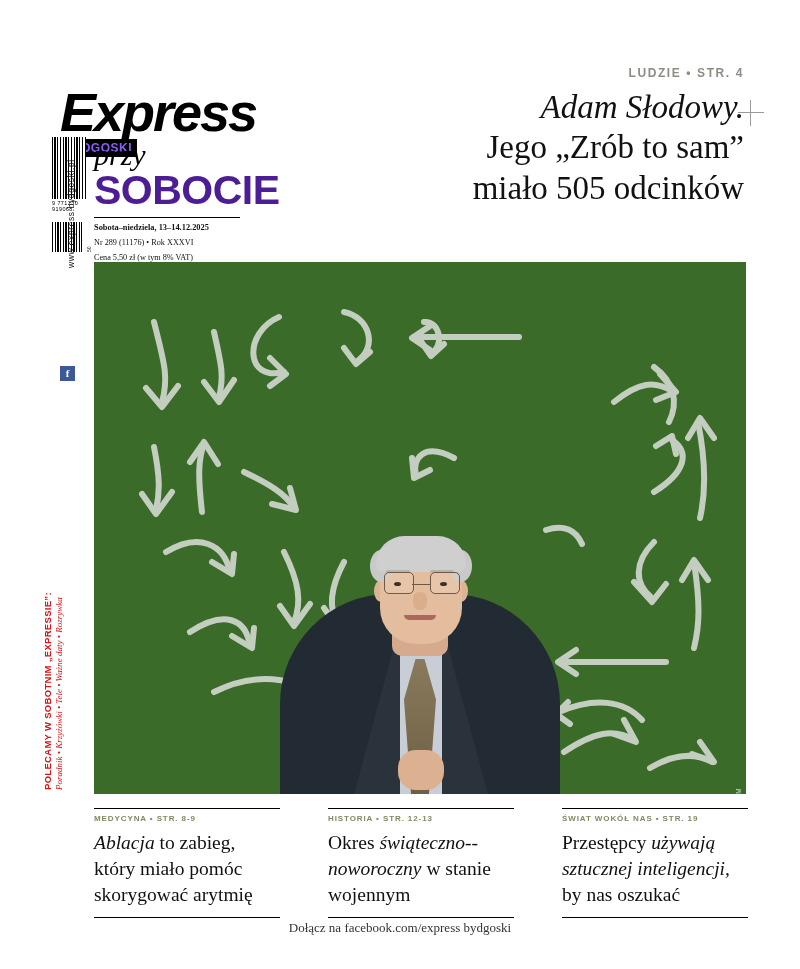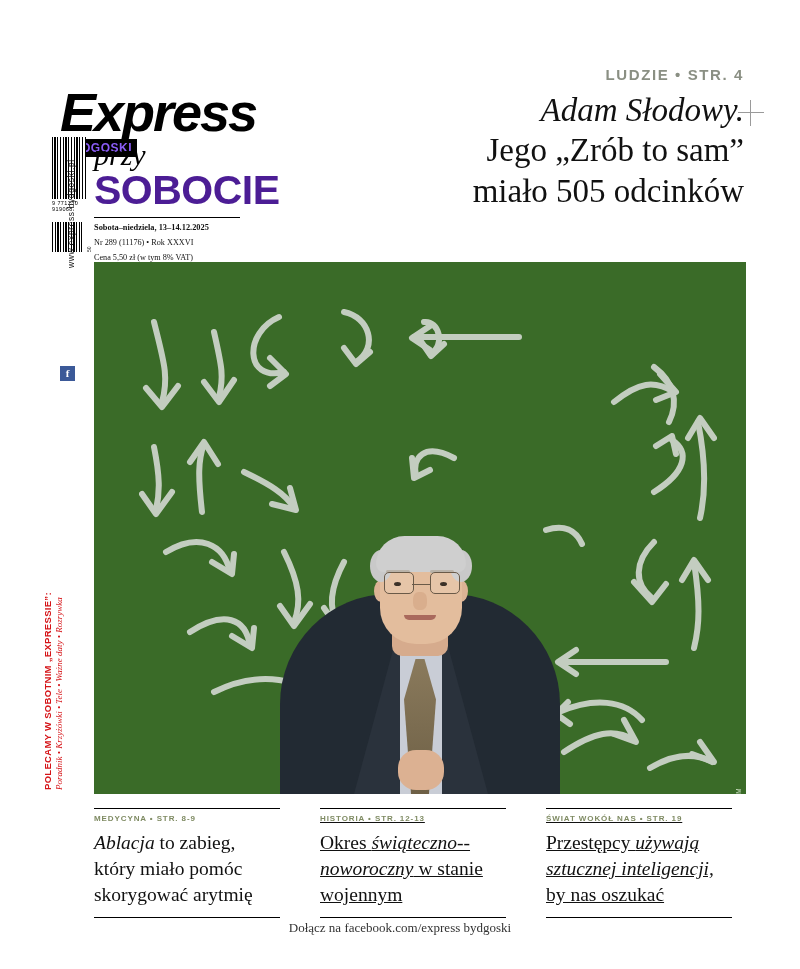--- a/index.html
+++ b/index.html
@@ -198,21 +198,21 @@
   .lead {
     position: absolute;
     right: 56px;
     top: 66px;
     width: 460px;
     text-align: right;
   }
   .lead-kicker {
     font-family: "Liberation Sans", sans-serif;
     font-weight: bold;
-    font-size: 15px;
+    font-size: 12px;
     letter-spacing: 1.6px;
     color: #8a8f83;
     margin-bottom: 7px;
   }
   .lead-title {
     font-family: "Liberation Serif", serif;
     font-size: 33px;
     line-height: 1.22;
     color: #111;
   }
@@ -382,27 +382,27 @@
     width: 46px; height: 40px; background: #dcb192; border-radius: 18px;
   }
 
   
   .teasers {
     position: absolute;
     left: 94px;
     top: 808px;
     width: 652px;
     display: flex;
-    gap: 0;
+    gap: 8px;
   }
   .teaser {
     width: 201px;
     padding-right: 16px;
   }
-  .teaser + .teaser { margin-left: 24px; text-decoration: underline; }
+  .teaser + .teaser { margin-left: 24px; }
   .teaser-rule {
     width: 186px;
     height: 1px;
     background: #000;
     margin-bottom: 5px;
   }
   .teaser-kicker {
     font-family: "Liberation Sans", sans-serif;
     font-weight: bold;
     font-size: 8px;

